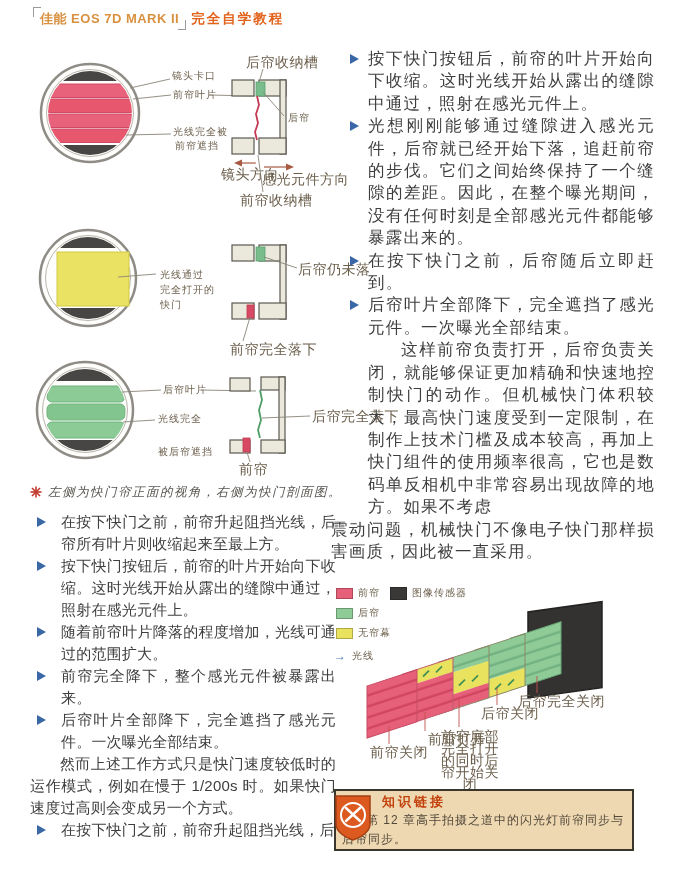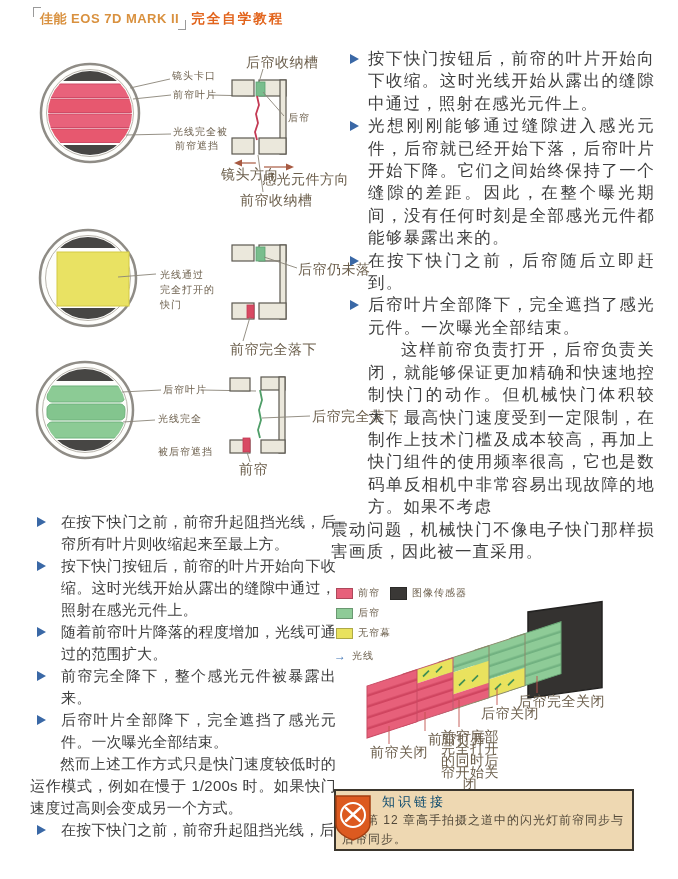--- a/index.html
+++ b/index.html
@@ -32,21 +32,21 @@
   .colR .arr{left:19px;top:7px;}
   .para{text-indent:2em;}
   .colR .p1{margin-left:37px;text-indent:2em;}
   
   .lg{position:absolute;z-index:2;display:flex;align-items:center;gap:5px;font-size:10px;color:#6b5e4b;letter-spacing:1px;}
   .sw{display:inline-block;width:15px;height:9px;border:1px solid rgba(0,0,0,.25);}
   .lg .larrow{color:#3f74b5;font-weight:bold;font-size:12px;}
   
   .kbox{position:absolute;left:334px;top:789px;width:296px;height:58px;z-index:2;
         background:#eed8b2;border:2px solid #3b362d;}
-  .kbox .ktitle{position:absolute;left:46px;top:2px;font-size:13px;font-weight:normal;color:#0c4a6e;letter-spacing:3px;}
+  .kbox .ktitle{position:absolute;left:46px;top:2px;font-size:13px;font-weight:bold;color:#c2410c;letter-spacing:3px;}
   .kbox .kbody{position:absolute;left:6px;right:8px;top:20px;font-size:12px;line-height:19px;color:#52493a;
                text-indent:2em;text-align:justify;letter-spacing:1px;}
   .kicon{position:absolute;left:333px;top:793px;z-index:3;}
 </style>
 </head>
 <body>
 
 <div class="page">
 
   <svg class="art" width="678" height="879" viewBox="0 0 678 879">
@@ -240,34 +240,45 @@
   <div class="hw" style="left:160px;top:299px">快门</div>
   <div class="hw small" style="left:298px;top:263px">后帘仍未落</div>
   <div class="hw small" style="left:230px;top:343px">前帘完全落下</div>
 
   <div class="hw" style="left:163px;top:384px">后帘叶片</div>
   <div class="hw" style="left:158px;top:413px">光线完全</div>
   <div class="hw" style="left:158px;top:446px">被后帘遮挡</div>
   <div class="hw small" style="left:312px;top:410px">后帘完全落下</div>
   <div class="hw small" style="left:239px;top:463px">前帘</div>
 
+  <div class="caption">
+    <svg width="12" height="12" style="margin-top:2px">
+      <g stroke="#c0392b" stroke-width="1.6">
+        <line x1="6" y1="0.5" x2="6" y2="11.5"></line>
+          <line x1="0.5" y1="6" x2="11.5" y2="6"></line>
+        <line x1="2" y1="2" x2="10" y2="10"></line>
+          <line x1="10" y1="2" x2="2" y2="10"></line>
+      </g>
+    </svg>
+    <span>左侧为快门帘正面的视角，右侧为快门剖面图。</span>
+  </div>
 
   <div class="colL">
     <div class="bullet"><span class="arr"></span><span>在按下快门之前，前帘升起阻挡光线，后帘所有叶片则收缩起来至最上方。</span></div>
     <div class="bullet"><span class="arr"></span><span>按下快门按钮后，前帘的叶片开始向下收缩。这时光线开始从露出的缝隙中通过，照射在感光元件上。</span></div>
     <div class="bullet"><span class="arr"></span><span>随着前帘叶片降落的程度增加，光线可通过的范围扩大。</span></div>
     <div class="bullet"><span class="arr"></span><span>前帘完全降下，整个感光元件被暴露出来。</span></div>
     <div class="bullet"><span class="arr"></span><span>后帘叶片全部降下，完全遮挡了感光元件。一次曝光全部结束。</span></div>
     <div class="para">然而上述工作方式只是快门速度较低时的运作模式，例如在慢于 1/200s 时。如果快门速度过高则会变成另一个方式。</div>
     <div class="bullet"><span class="arr"></span><span>在按下快门之前，前帘升起阻挡光线，后</span></div>
   </div>
 
   <div class="colR">
     <div class="bullet"><span class="arr"></span><span>按下快门按钮后，前帘的叶片开始向下收缩。这时光线开始从露出的缝隙中通过，照射在感光元件上。</span></div>
-    <div class="bullet"><span class="arr"></span><span>光想刚刚能够通过缝隙进入感光元件，后帘就已经开始下落，后帘叶片开始下降。它们之间始终保持了一个缝隙的差距。因此，在整个曝光期间，没有任何时刻是全部感光元件都能够暴露出来的。</span></div>
+    <div class="bullet"><span class="arr"></span><span>光想刚刚能够通过缝隙进入感光元件，后帘就已经开始下落，追赶前帘的步伐。它们之间始终保持了一个缝隙的差距。因此，在整个曝光期间，没有任何时刻是全部感光元件都能够暴露出来的。</span></div>
     <div class="bullet"><span class="arr"></span><span>在按下快门之前，后帘随后立即赶到。</span></div>
     <div class="bullet"><span class="arr"></span><span>后帘叶片全部降下，完全遮挡了感光元件。一次曝光全部结束。</span></div>
     <div class="p1">这样前帘负责打开，后帘负责关闭，就能够保证更加精确和快速地控制快门的动作。但机械快门体积较大，最高快门速度受到一定限制，在制作上技术门槛及成本较高，再加上快门组件的使用频率很高，它也是数码单反相机中非常容易出现故障的地方。如果不考虑</div>
     <div>震动问题，机械快门不像电子快门那样损害画质，因此被一直采用。</div>
   </div>
 
   <div class="lg" style="left:336px;top:586px">
     <span class="sw" style="background:#e7607a"></span>
     <span>前帘</span>
   </div>

